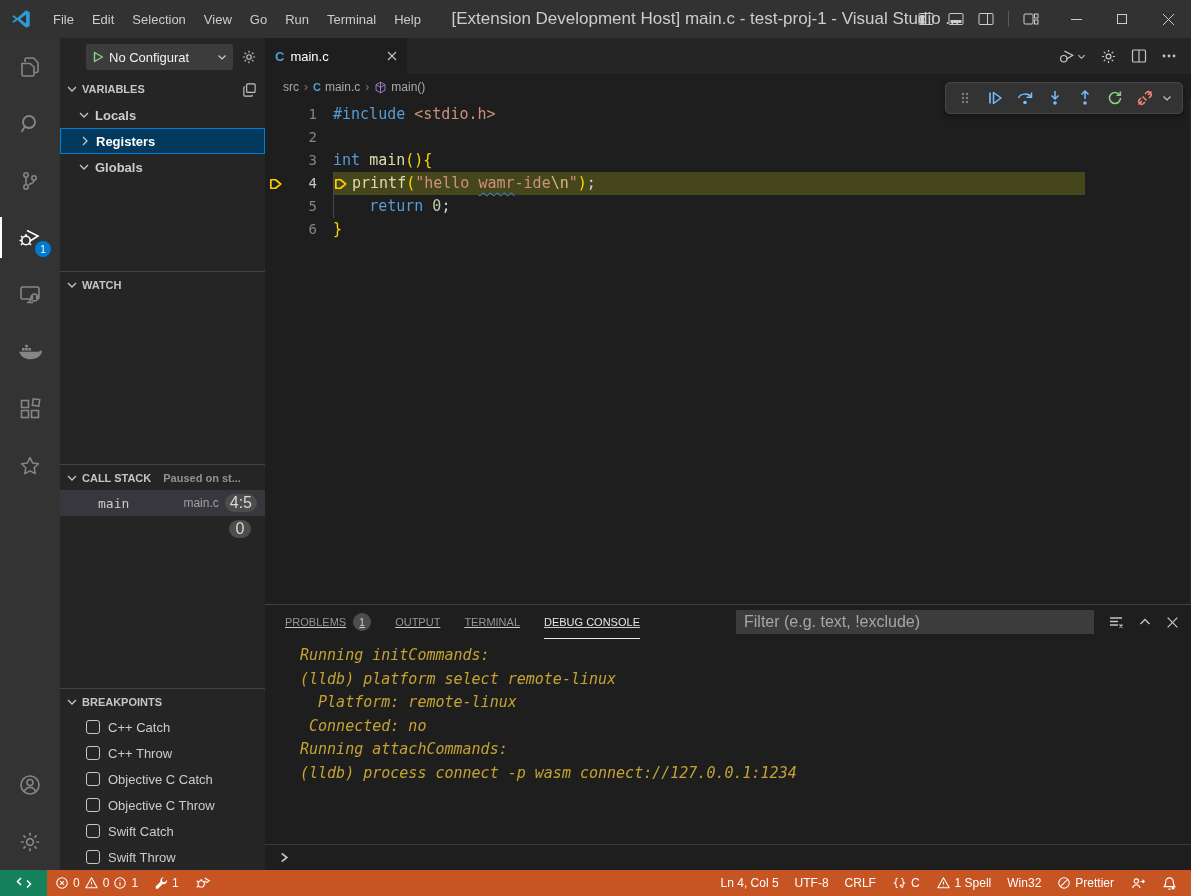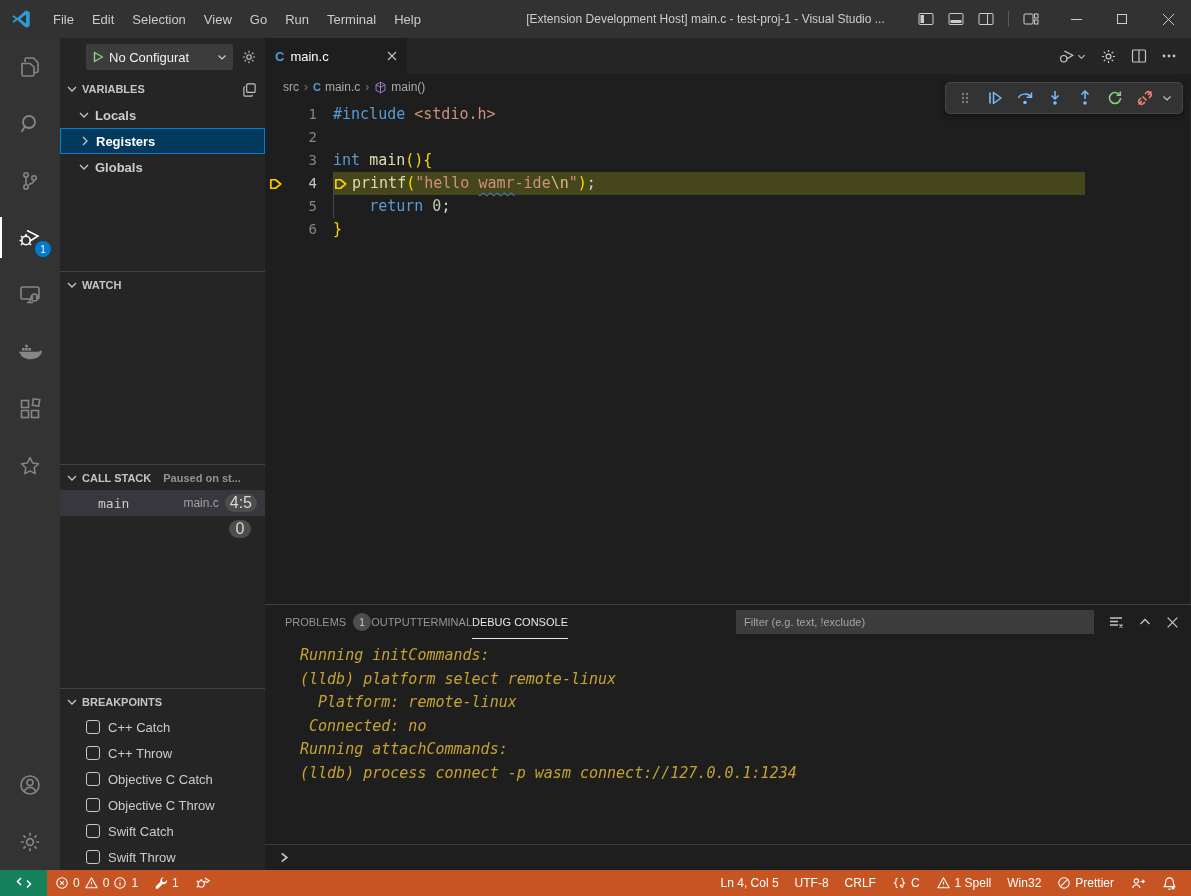--- a/index.html
+++ b/index.html
@@ -5,21 +5,21 @@
   * { margin:0; padding:0; box-sizing:border-box; }
   html,body { width:1191px; height:896px; overflow:hidden; background:#1e1e1e;
               font-family:"Liberation Sans", sans-serif; color:#cccccc; }
   svg { display:block; }
 
   
   .titlebar { height:38px; background:#323233; display:flex; align-items:center; position:relative; }
   .vscode-logo { width:22px; height:22px; margin:0 12px 0 10px; }
   .menubar { display:flex; align-items:center; height:100%; }
   .menu-item { padding:0 9px; font-size:13px; color:#cccccc; height:100%; display:flex; align-items:center; cursor:default; }
-  .window-title { position:absolute; left:0; right:0; text-align:center; font-size:12px; color:#cccccc; pointer-events:none; padding-left:380px; padding-right:160px; white-space:nowrap; overflow:hidden; }
+  .window-title { position:absolute; left:0; right:0; text-align:center; font-size:17px; color:#cccccc; pointer-events:none; padding-left:380px; padding-right:160px; white-space:nowrap; overflow:hidden; }
   .titlebar-right { margin-left:auto; display:flex; align-items:center; height:100%; }
   .layout-controls { display:flex; align-items:center; gap:14px; padding:0 14px; color:#cccccc; }
   .layout-sep { width:1px; height:16px; background:#5a5a5a; }
   .win-btn { width:46px; height:38px; display:flex; align-items:center; justify-content:center; color:#cccccc; }
   .min-glyph { width:11px; height:1px; background:#cccccc; }
   .max-glyph { width:10px; height:10px; border:1px solid #cccccc; }
 
   
   .main { display:flex; height:832px; }
 
@@ -79,25 +79,25 @@
 
   
   .debug-toolbar { position:absolute; top:44px; right:8px; height:32px; background:#333333; border:1px solid #47474b; border-radius:5px; box-shadow:0 2px 6px rgba(0,0,0,0.4); display:flex; align-items:center; padding:0 6px; gap:4px; z-index:5; }
   .dt-btn { width:26px; height:26px; display:flex; align-items:center; justify-content:center; }
   .dt-grip { color:#7d7d7d; cursor:grab; }
   .dt-chev { width:14px; color:#c5c5c5; display:flex; align-items:center; }
 
   
   .panel { height:266px; border-top:1px solid rgba(128,128,128,0.35); display:flex; flex-direction:column; background:#1e1e1e; }
   .panel-header { height:34px; display:flex; align-items:center; padding:0 12px 0 20px; }
-  .panel-tabs { display:flex; align-items:center; height:100%; }
+  .panel-tabs { display:flex; align-items:center; gap:24px; height:100%;text-decoration:underline; }
   .ptab { font-size:11px; color:#969696; display:flex; align-items:center; gap:7px; height:100%; border-bottom:1px solid transparent; padding-top:1px; }
   .ptab.active { color:#e7e7e7; border-bottom-color:#e7e7e7; }
   .ptab-badge { background:#4d4d4d; color:#cccccc; width:18px; height:18px; border-radius:9px; font-size:10px; display:flex; align-items:center; justify-content:center; }
-  .filter-box { margin-left:auto; margin-right:14px; width:358px; height:24px; background:#3c3c3c; border:none; color:#cccccc; font-size:11px; padding:0 8px; font-family:"Liberation Sans",sans-serif; }
+  .filter-box { margin-left:auto; margin-right:14px; width:358px; height:24px; background:#3c3c3c; border:none; color:#cccccc; font-size:16px; padding:0 8px; font-family:"Liberation Sans",sans-serif; }
   .filter-box::placeholder { color:#a6a6a6; }
   .panel-icons { display:flex; align-items:center; gap:14px; color:#c5c5c5; }
   .console-out { flex:1; padding:5px 0 0 35px; font-family:"DejaVu Sans Mono", monospace; font-size:15px; overflow:hidden; }
   .console-line { height:23.5px; line-height:23.5px; white-space:pre; color:#c5a332;font-style:italic; }
   .console-input { height:26px; border-top:1px solid rgba(255,255,255,0.12); display:flex; align-items:center; padding-left:13px; color:#c5c5c5; }
 
   
   .statusbar { height:26px; background:#c65523; display:flex; align-items:center; color:#ffffff; font-size:12px; }
   .sb-remote { width:47px; height:26px; background:#16825d; display:flex; align-items:center; justify-content:center; }
   .status-item { display:flex; align-items:center; gap:4px; padding:0 8px; height:100%; white-space:nowrap; }

